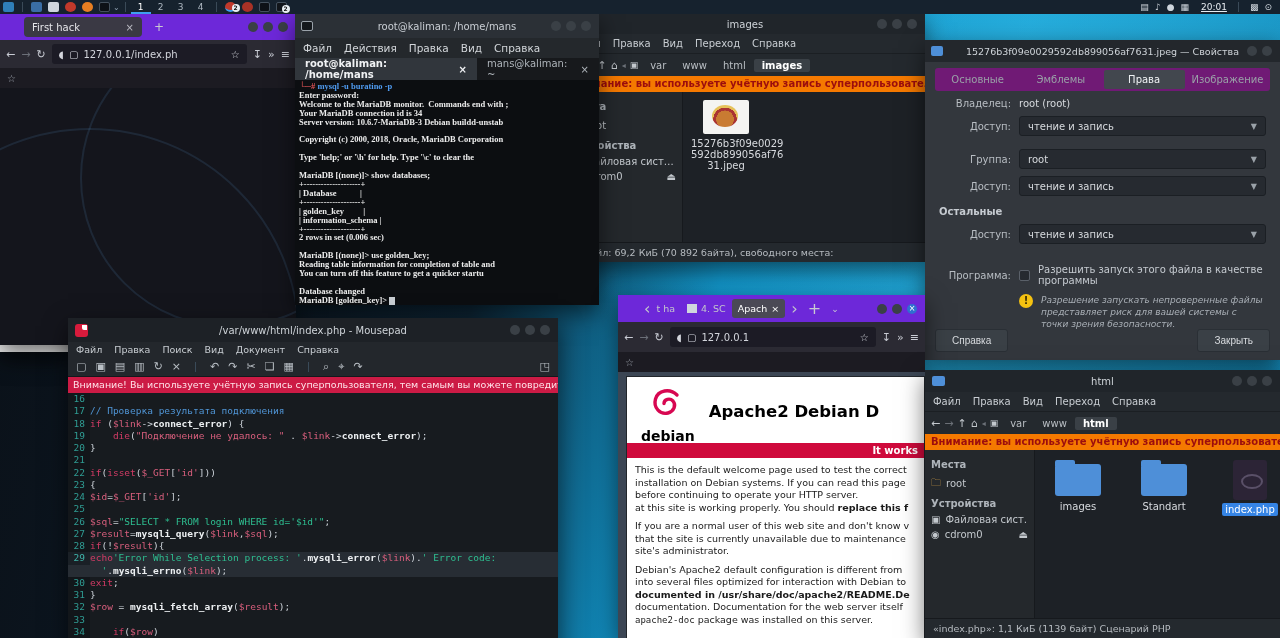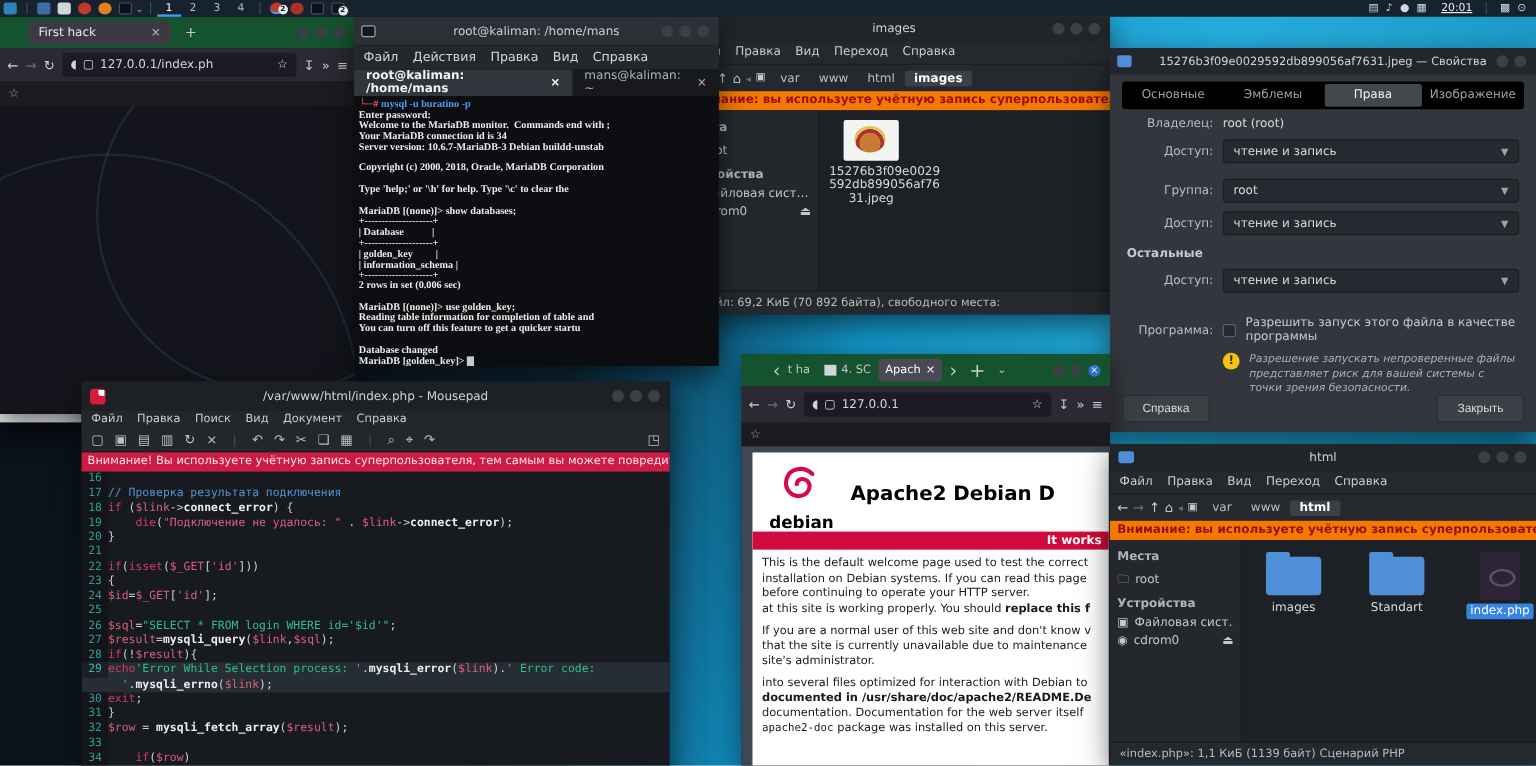--- a/index.html
+++ b/index.html
@@ -16,21 +16,21 @@
   
   #panel{left:0;top:0;width:1280px;height:14px;background:#16222e;display:flex;align-items:center;font-size:9px;color:#cfd6dd;z-index:50;}
   #panel .pi{width:11px;height:10px;margin:0 3px;border-radius:2px;display:inline-block;position:relative;}
   .sep{width:1px;height:10px;background:#3a4a58;margin:0 5px;}
   .ws{width:20px;text-align:center;height:14px;line-height:14px;color:#aeb8c2;}
   .ws.active{color:#fff;border-bottom:2px solid #3f9ff0;}
   .badge{position:absolute;right:-4px;bottom:-2px;width:8px;height:8px;border-radius:50%;background:#e9eef2;color:#111;font-size:6px;line-height:8px;text-align:center;font-weight:bold;}
   #clock{margin:0 6px;color:#e6ebf0;text-decoration:underline;}
   
   #ff1{left:0;top:14px;width:296px;height:331px;background:#14151c;}
-  .fftabbar{height:26px;background:#14532d;display:flex;align-items:center;}
+  .fftabbar{height:26px;background:#6d28d9;display:flex;align-items:center;}
   .fftab{height:20px;margin-left:24px;background:#3a3944;border-radius:4px;color:#e6e6ea;font-size:10px;display:flex;align-items:center;padding:0 8px;width:118px;}
   .fftab .x{margin-left:auto;color:#b8b8c0;}
   .ffplus{color:#c9c9d2;font-size:12px;margin-left:12px;}
   .fftools{height:28px;background:#2b2a33;display:flex;align-items:center;gap:6px;padding:0 6px;font-size:11px;color:#c9ccd4;}
   .urlpill{flex:1;height:20px;background:#1c1b25;border-radius:3px;display:flex;align-items:center;gap:5px;padding:0 7px;font-size:10px;color:#d3d5dc;}
   .ffbm{height:20px;background:#1c1b22;display:flex;align-items:center;padding:0 7px;font-size:10px;color:#9aa0aa;}
   #ff1 .content{position:relative;height:257px;background:#14151c;overflow:hidden;}
   .swirl{position:absolute;border:2px solid rgba(70,110,150,.22);border-radius:50%;}
   
   #term{left:295px;top:14px;width:304px;height:291px;background:#0c0e11;}
@@ -67,21 +67,21 @@
   .flabel.sel{background:#3584e4;color:#fff;}
   .phpfile{width:34px;height:40px;background:#2c2436;border-radius:3px;margin:2px auto 3px;position:relative;}
   .phpfile:after{content:"";position:absolute;left:8px;top:14px;width:18px;height:11px;border:2px solid #5a5068;border-radius:50%;}
   .thumb{width:46px;height:34px;background:#f4f4f2;border-radius:2px;margin:0 auto 4px;position:relative;}
   .thumb:after{content:"";position:absolute;left:9px;top:5px;width:26px;height:22px;background:radial-gradient(circle at 50% 65%,#c97b32 0 45%,#a33 46% 60%,#e6c25a 61% 100%);border-radius:50%;}
   .eject{margin-left:auto;}
   
   #props{left:925px;top:40px;width:355px;height:320px;background:#33373d;font-size:10px;}
   #props .tbar{height:22px;background:#23272c;display:flex;align-items:center;color:#ced3d8;position:relative;}
   #props .tbar .title{position:absolute;left:0;right:0;text-align:center;font-size:9.5px;}
-  #props .ptabs{display:flex;gap:2px;background:#000000;margin:6px 10px 0;border-radius:3px;padding:2px;}
+  #props .ptabs{display:flex;gap:2px;background:#701a75;margin:6px 10px 0;border-radius:3px;padding:2px;}
   #props .ptab{flex:1;text-align:center;padding:4px 0;color:#9aa1a8;border-radius:2px;}
   #props .ptab.active{background:#42474e;color:#f0f2f4;}
   .prow{display:flex;align-items:center;margin:7px 14px 0;gap:8px;}
   .plabel{width:72px;text-align:right;color:#b8bdc3;flex:none;}
   .pvalue{color:#d7dade;}
   .pselect{flex:1;height:20px;background:#262a30;border:1px solid #1b1f24;border-radius:3px;display:flex;align-items:center;padding:0 8px;color:#d7dade;}
   .pselect .car{margin-left:auto;color:#9aa1a8;font-size:8px;}
   .psec{margin:10px 14px 0;font-weight:bold;color:#c6cbd1;}
   .chk{width:11px;height:11px;border:1px solid #5a6069;border-radius:2px;background:#262a30;flex:none;}
   .pnote{display:flex;gap:8px;margin:8px 14px 0 94px;align-items:flex-start;}
@@ -417,20 +417,21 @@
           <div class="ap-line"><span class="sg-p">installation on Debian systems. If you can read this page</span></div>
           <div class="ap-line"><span class="sg-p">before continuing to operate your HTTP server.</span></div>
           <div class="ap-line"><span class="sg-p">at this site is working properly. You should </span><span class="sg-b">replace this f</span></div>
         </div>
       <div class="ap-para" id="ap-p2">
           <div class="ap-line"><span class="sg-p">If you are a normal user of this web site and don't know v</span></div>
           <div class="ap-line"><span class="sg-p">that the site is currently unavailable due to maintenance</span></div>
           <div class="ap-line"><span class="sg-p">site's administrator.</span></div>
         </div>
       <div class="ap-para" id="ap-p3">
+          <div class="ap-line"><span class="sg-p">Debian's Apache2 default configuration is different from</span></div>
           <div class="ap-line"><span class="sg-p">into several files optimized for interaction with Debian to</span></div>
           <div class="ap-line"><span class="sg-b">documented in /usr/share/doc/apache2/README.De</span></div>
           <div class="ap-line"><span class="sg-p">documentation. Documentation for the web server itself</span></div>
           <div class="ap-line"><span class="sg-m">apache2-doc</span><span class="sg-p"> package was installed on this server.</span></div>
         </div>
     </div>
   </div>
 </div>
 
 <div id="htmlfm" class="win thunar" style="left:925px;top:370px;width:355px;height:268px;background:#1d2126;">

